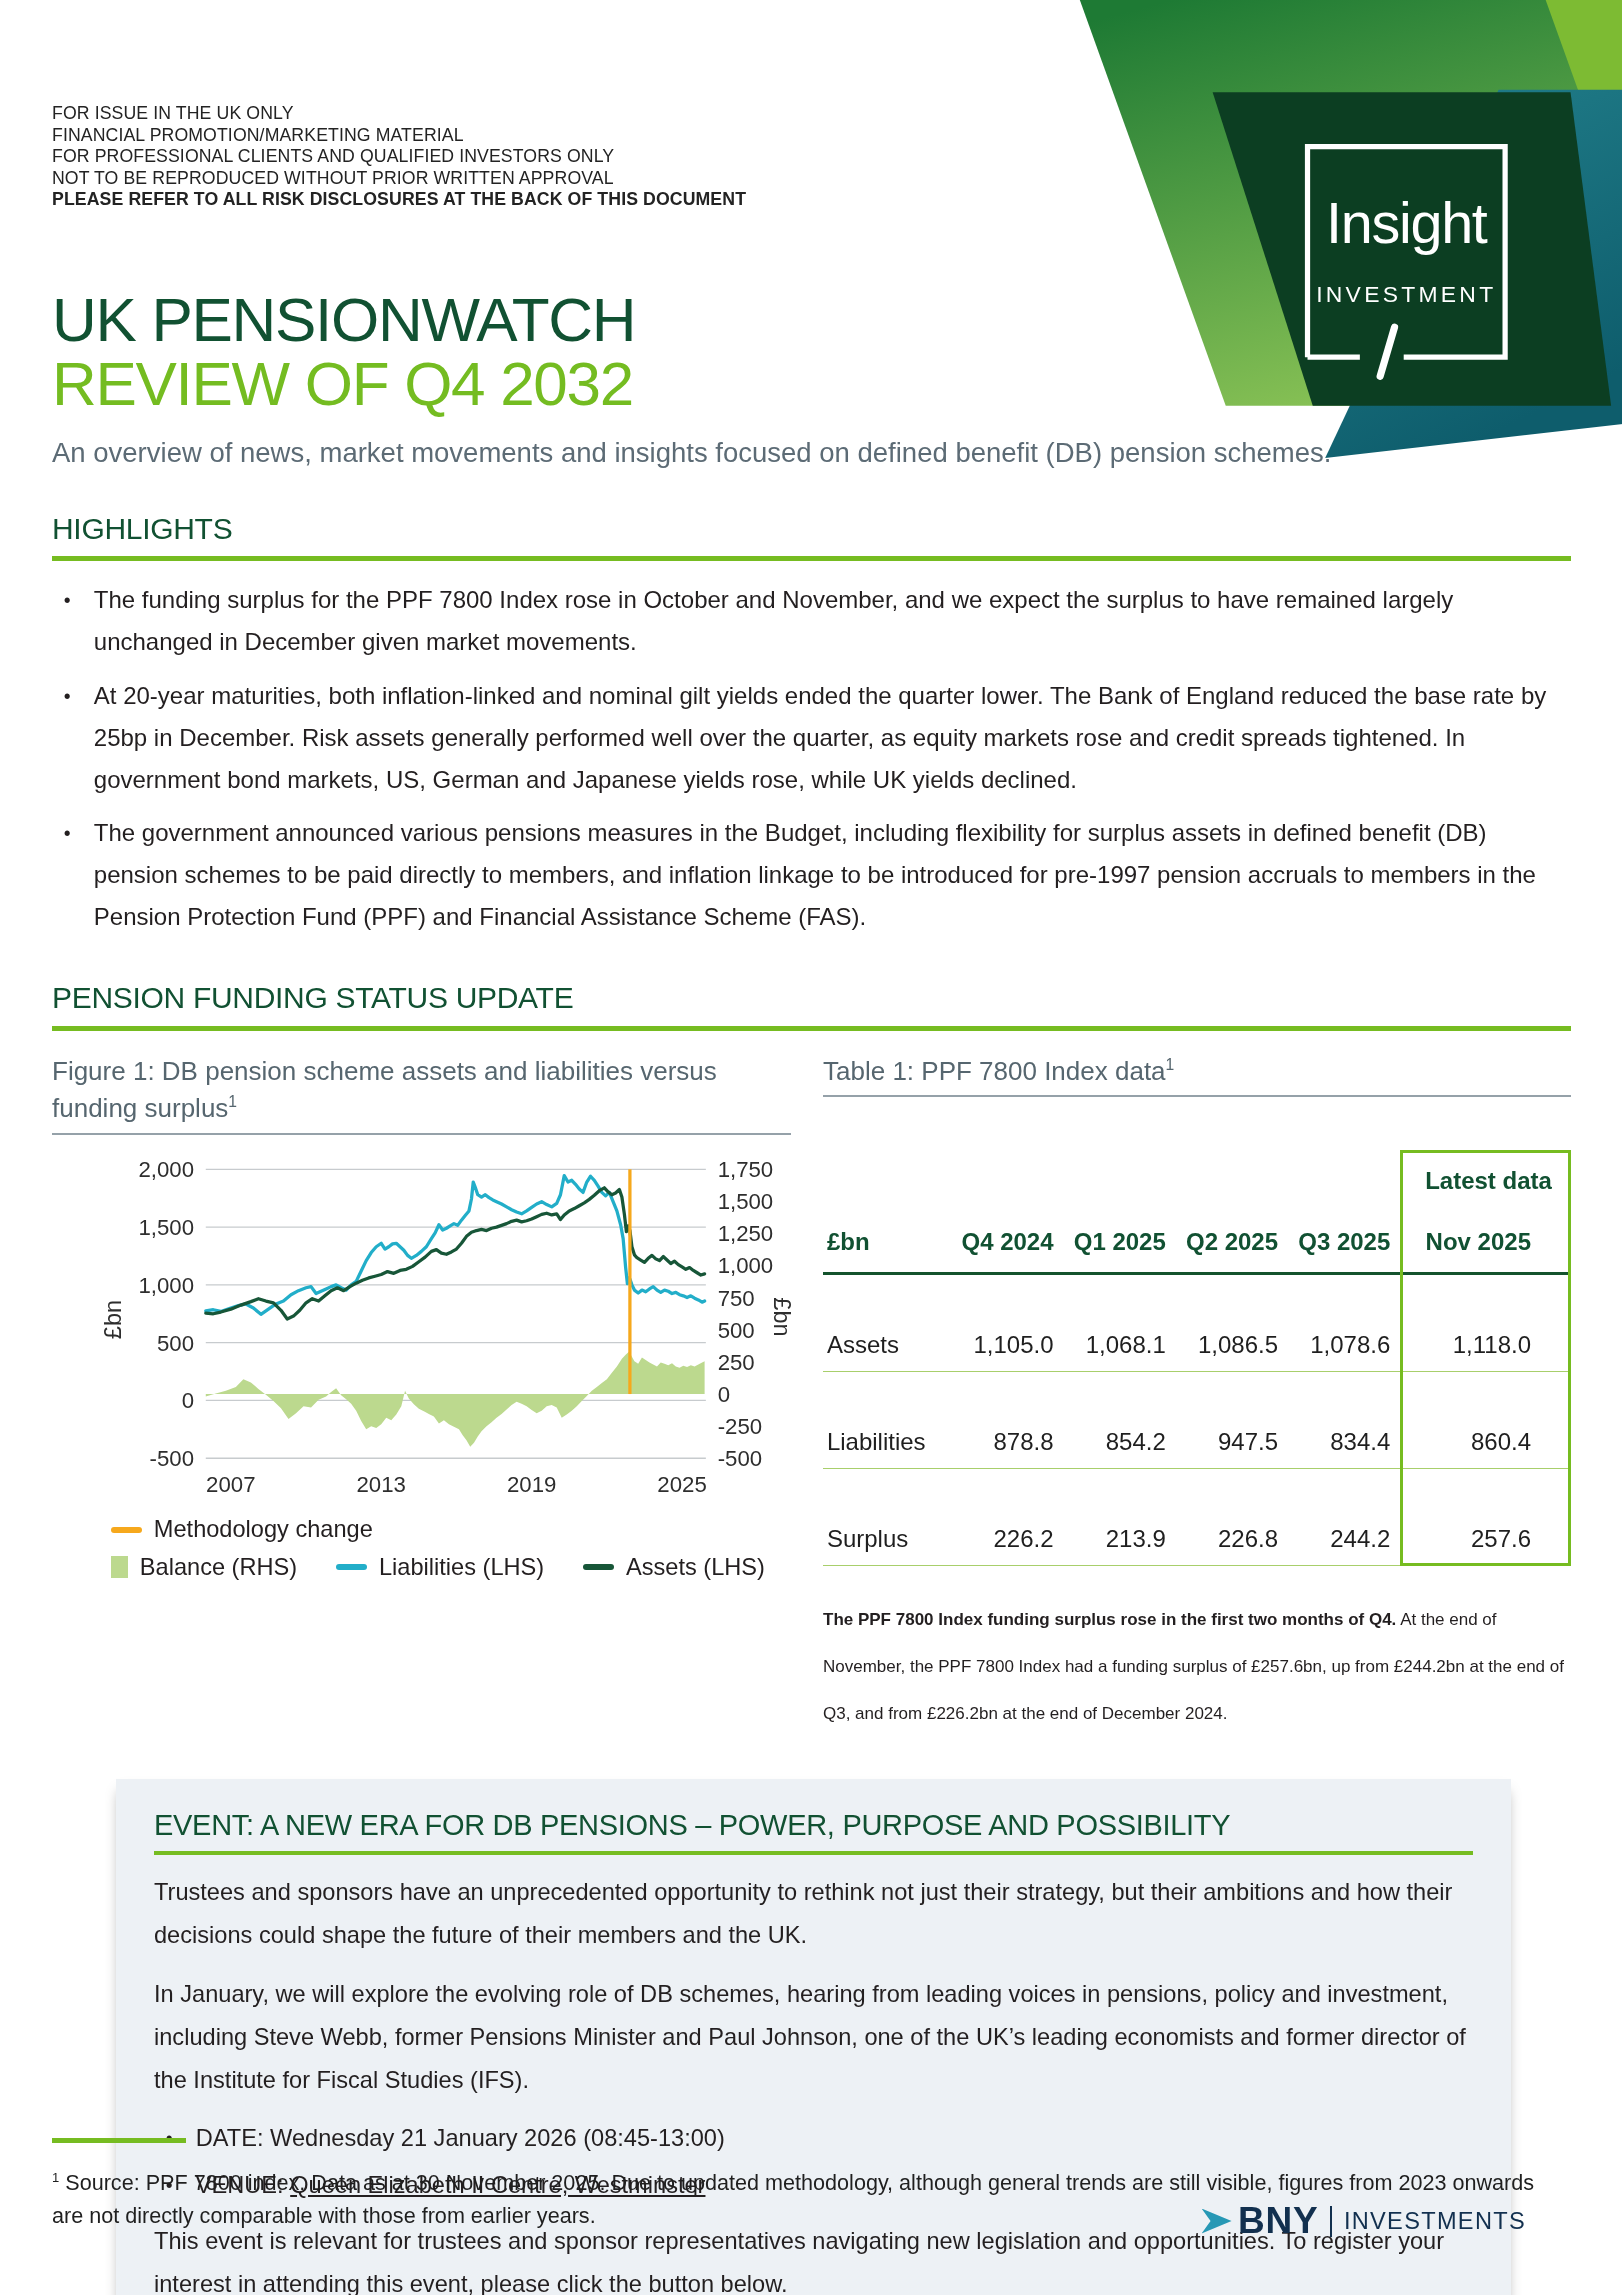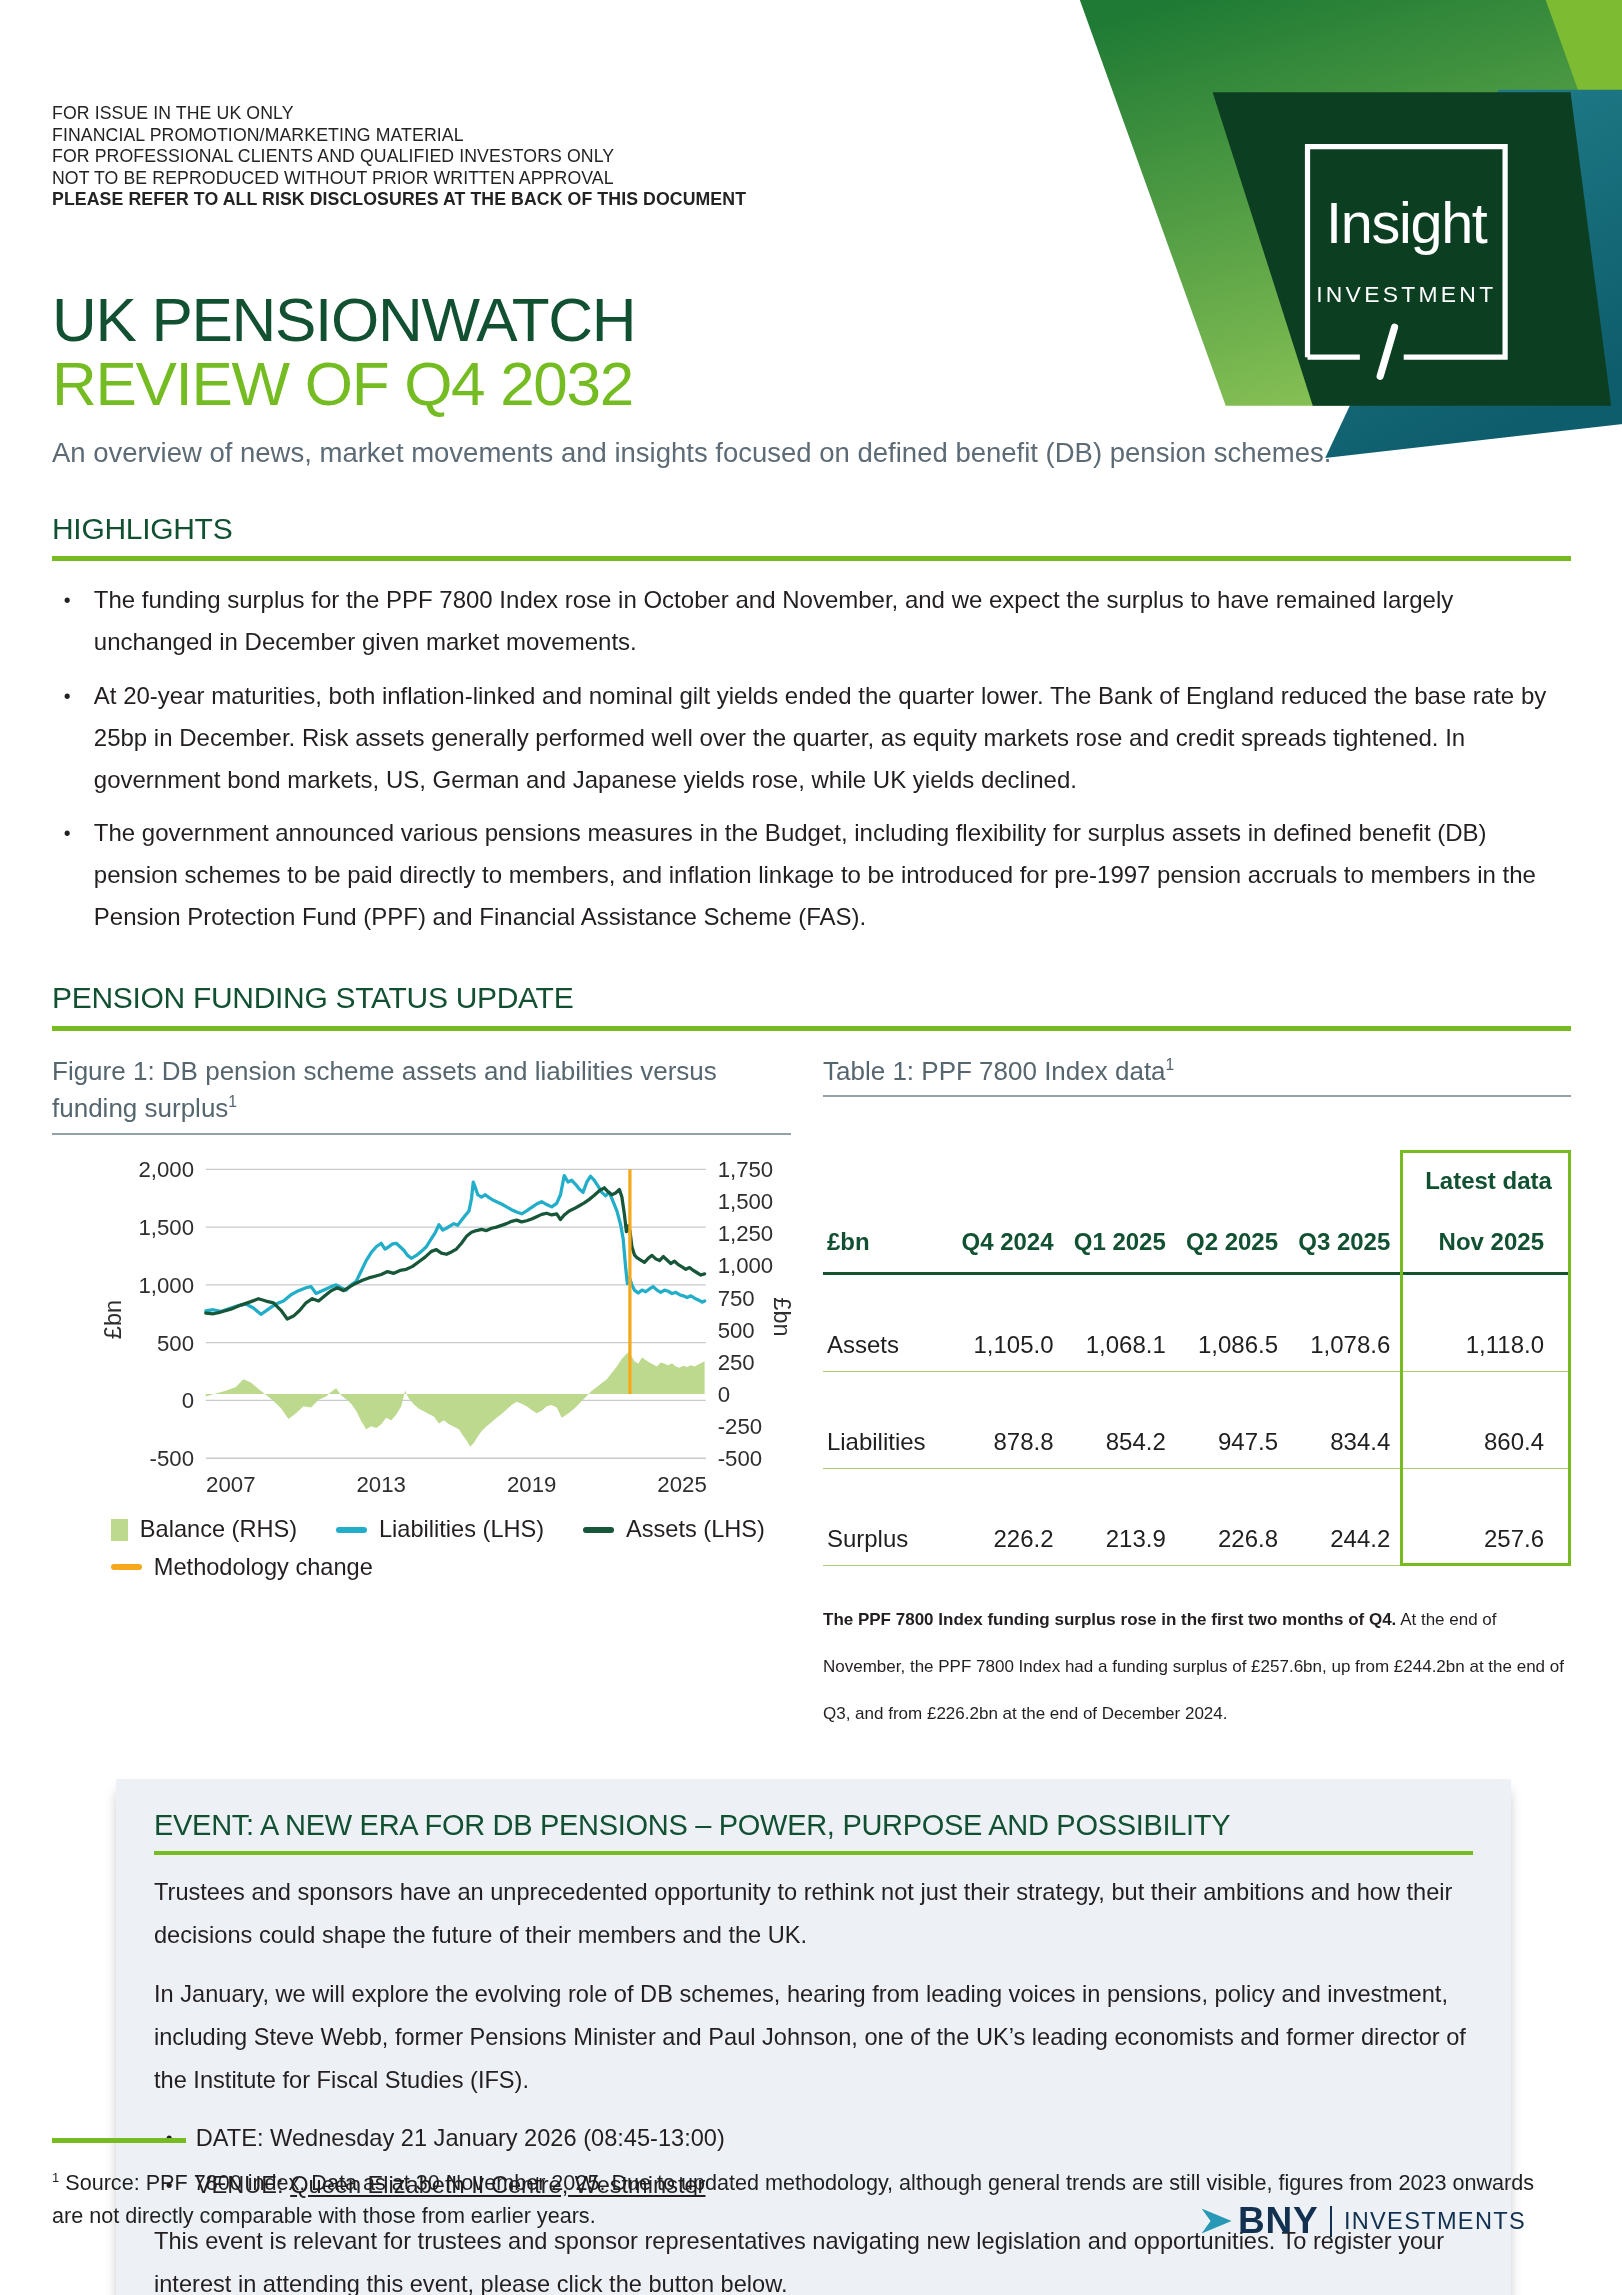--- a/index.html
+++ b/index.html
@@ -48,21 +48,21 @@
   .legend-item{display:flex; align-items:center; gap:11.8px;}
   .sw-square{width:17px; height:22px; display:inline-block;}
   .sw-line{width:31px; height:5.9px; border-radius:3.3px; display:inline-block;}
 
   
   .table-wrap{position:relative; margin-top:17px;}
   .latest-box{position:absolute; top:0; bottom:0; right:0; width:165px; border:3.3px solid #76BC20; pointer-events:none;}
   .grid-table{display:grid; grid-template-columns:134px 1fr 1fr 1fr 1fr 165px;}
   .cell{display:flex; align-items:center; font-size:24px;}
   .cell.num{justify-content:flex-end; padding-right:15.7px;}
-  .cell.lastcol{justify-content:flex-end; padding-right:27px;}
+  .cell.lastcol{justify-content:flex-end; padding-right:40px;}
   .cell.rowlabel{justify-content:flex-start; padding-left:3.9px;}
   .cell.hdr{color:#115132; font-weight:bold;}
   .r-latest{height:62px;}
   .r-head{height:60px; border-bottom:3.9px solid #14532D;}
   .r-data{height:52px; border-bottom:1.3px solid #A8CF6B;margin-top:44px;}
   .latest-label{justify-content:center !important; padding-right:0 !important;}
 
   .commentary{margin-top:30px; font-size:17px; line-height:47px; color:#231F20;}
   .commentary strong{font-weight:bold;}
 
@@ -201,36 +201,36 @@
                 <text x="105" y="257.84000000000003" class="axis-unit" text-anchor="middle" transform="rotate(-90 105 257.84000000000003)">£bn</text>
                 <text x="1104" y="253.9111111111111" class="axis-unit" text-anchor="middle" transform="rotate(90 1104 253.9111111111111)">£bn</text>
                 <polygon points="235,375.70666666666665 250.33834586466511,370.79555555555555 265.6766917293215,366.8666666666667 281.0150375939866,360.9733333333333 292.51879699248104,349.18666666666667 304.0225563909755,354.09777777777776 315.52631578947,363.92 327.0300751879732,372.76 338.53383458646766,382.5822222222222 350.03759398496214,393.38666666666666 361.5413533834566,410.08444444444444 373.04511278195105,401.24444444444447 384.5488721804543,390.44 396.05263157894876,392.40444444444444 407.55639097744324,380.6177777777778 419.0601503759377,375.70666666666665 426.72932330827024,368.8311111111111 434.3984962406028,362.9377777777778 442.0676691729353,373.74222222222227 449.7368421052592,379.6355555555556 457.4060150375917,386.5111111111111 465.0751879699243,397.3155555555556 472.74436090225686,413.0311111111111 480.4135338345894,425.8 488.08270676691325,420.88888888888886 495.75187969924576,423.8355555555556 503.42105263157833,417.94222222222226 511.0902255639109,408.12 518.7593984962434,412.0488888888889 526.4285714285672,403.2088888888889 534.0977443608998,390.44 539.8496240601514,366.8666666666667 545.6015037593943,378.6533333333333 553.2706766917269,387.49333333333334 560.9398496240594,394.3688888888889 568.609022556392,398.29777777777775 576.2781954887246,402.2266666666667 583.9473684210484,406.1555555555555 591.6165413533809,416.96 599.2857142857135,412.0488888888889 606.954887218046,417.94222222222226 614.6240601503786,421.8711111111111 622.2932330827024,425.8 628.045112781954,434.64000000000004 633.7969924812056,442.4977777777778 639.5488721804484,452.32 645.3007518797001,446.4266666666667 651.052631578943,436.6044444444444 656.8045112781945,428.74666666666667 664.473684210527,420.88888888888886 672.1428571428596,414.99555555555554 679.8120300751834,408.12 687.4812030075161,402.2266666666667 695.1503759398486,395.3511111111111 702.819548872181,388.47555555555556 710.4887218045137,383.5644444444444 718.1578947368375,386.5111111111111 725.8270676691701,390.44 733.4962406015027,396.33333333333337 741.1654135338351,401.24444444444447 748.8345864661677,397.3155555555556 756.5037593984915,390.44 764.1729323308241,388.47555555555556 771.8421052631567,392.40444444444444 779.5112781954892,408.12 787.1804511278218,403.2088888888889 794.8496240601456,397.3155555555556 802.5187969924782,390.44 810.1879699248108,382.5822222222222 817.8571428571432,374.7244444444445 825.5263157894759,366.8666666666667 833.1954887217996,360.9733333333333 840.8646616541322,355.08 848.5338345864648,349.18666666666667 856.2030075187973,339.3644444444444 863.8721804511299,329.5422222222222 871.5413533834537,317.75555555555553 877.2932330827053,311.8622222222222 882.2781954887245,306.9511111111111 883.8120300751892,308.91555555555556 886.8796992481189,314.8088888888889 890.7142857142808,321.6844444444444 896.4661654135323,325.61333333333334 902.218045112784,315.7911111111111 907.9699248120268,319.72 913.7218045112784,323.6488888888889 919.4736842105214,326.59555555555556 925.2255639097729,329.5422222222222 930.9774436090245,323.6488888888889 936.7293233082673,325.61333333333334 942.481203007519,327.5777777777778 948.2330827067618,324.6311111111111 953.9849624060134,329.5422222222222 959.7368421052649,331.50666666666666 965.4887218045079,328.56 971.2406015037594,330.52444444444444 976.9924812030023,327.5777777777778 982.7443609022539,329.5422222222222 988.4962406015055,326.59555555555556 994.2481203007485,323.6488888888889 998.082706766919,321.6844444444444 998.082706766919,371.77777777777777 235,371.77777777777777" fill="#BCD98E"></polygon>
                 <polyline points="235,244.57999999999998 246.50375939849448,242.81199999999998 258.00751879698896,245.464 273.34586466165405,240.16 284.8496240601485,236.624 296.353383458643,233.972 307.8571428571462,240.16 319.36090225564067,249.88400000000001 330.86466165413515,241.928 342.3684210526296,233.972 353.87218045112405,229.55200000000002 365.37593984962723,219.828 376.8796992481217,213.64 388.3834586466162,209.22 396.05263157894876,207.452 403.72180451128133,218.06 411.39097744360515,214.524 419.0601503759377,210.988 426.72932330827024,207.452 434.3984962406028,204.8 442.0676691729353,209.22 449.7368421052592,212.756 457.4060150375917,204.8 465.0751879699243,199.496 472.74436090225686,183.584 480.4135338345894,167.672 488.08270676691325,155.296 495.75187969924576,146.45600000000002 503.42105263157833,141.152 509.17293233082995,149.99200000000002 514.9248120300729,146.45600000000002 520.6766917293244,142.036 526.4285714285672,141.152 532.1804511278189,146.45600000000002 537.9323308270705,151.76 543.6842105263133,159.716 549.436090225565,164.136 557.1052631578975,159.716 564.7744360902213,153.528 572.4436090225538,146.45600000000002 580.1127819548865,134.07999999999998 585.864661654138,125.24 591.6165413533809,112.864 597.3684210526325,120.82 603.1203007518754,118.16799999999999 608.872180451127,114.632 614.6240601503786,111.096 620.3759398496214,113.748 626.127819548873,105.792 631.8796992481159,98.72 637.6315789473674,91.648 641.4661654135293,73.084 644.1503759398515,47.448 647.218045112781,55.403999999999996 651.052631578943,66.896 656.8045112781945,70.432 662.5563909774461,66.896 668.3082706766891,71.316 674.0601503759406,74.852 679.8120300751834,77.50399999999999 687.4812030075161,81.03999999999999 695.1503759398486,85.46000000000001 702.819548872181,89.88 710.4887218045137,93.416 718.1578947368375,96.068 725.8270676691701,91.648 733.4962406015027,86.344 741.1654135338351,81.03999999999999 748.8345864661677,77.50399999999999 756.5037593984915,81.924 764.1729323308241,85.46000000000001 771.8421052631567,80.156 777.5939849624083,66.896 783.3458646616511,37.724000000000004 789.0977443609028,47.448 794.8496240601456,44.796 800.6015037593972,50.983999999999995 806.3533834586488,58.056 812.1052631578917,63.36 817.8571428571432,47.448 823.6090225563861,38.608000000000004 829.3609022556377,44.796 835.1127819548893,53.636 840.8646616541322,63.36 846.6165413533838,68.664 852.3684210526267,63.36 858.1203007518783,77.50399999999999 863.8721804511299,91.648 869.6240601503728,112.864 873.4586466165434,134.07999999999998 877.2932330827053,178.28 879.9774436090187,203.032 882.2781954887245,194.192 883.8120300751892,195.96 886.8796992481189,204.8 890.7142857142808,212.756 896.4661654135323,217.176 902.218045112784,212.756 907.9699248120268,215.408 913.7218045112784,210.988 919.4736842105214,207.452 925.2255639097729,212.756 930.9774436090245,216.292 936.7293233082673,212.756 942.481203007519,214.524 948.2330827067618,218.06 953.9849624060134,216.292 959.7368421052649,219.828 965.4887218045079,221.596 971.2406015037594,224.248 976.9924812030023,221.596 982.7443609022539,225.132 988.4962406015055,227.784 994.2481203007485,231.32000000000002 998.082706766919,229.55200000000002" fill="none" stroke="#22AEC9" stroke-width="5" stroke-linejoin="round" stroke-linecap="round"></polyline>
                 <polyline points="235,248.11599999999999 246.50375939849448,249 258.00751879698896,246.34799999999998 273.34586466165405,241.928 288.68421052631913,235.73999999999998 304.0225563909755,230.436 315.52631578947,226.016 327.0300751879732,229.55200000000002 338.53383458646766,232.204 350.03759398496214,243.696 359.62406015037567,256.956 369.21052631578914,252.536 378.79699248120266,243.696 388.3834586466162,232.204 397.9699248120297,226.016 407.55639097744324,229.55200000000002 417.14285714285677,221.596 426.72932330827024,213.64 436.3157894736837,209.22 445.90225563909723,213.64 455.48872180451076,207.452 465.0751879699243,202.148 474.6616541353378,197.728 484.24812030075134,194.192 493.8345864661648,191.54 503.42105263157833,188.888 513.0075187969918,184.468 522.5939849624053,187.12 532.1804511278189,182.7 541.7669172932324,180.932 551.3533834586458,176.512 560.9398496240594,169.44 570.5263157894728,162.368 580.1127819548865,153.528 587.781954887219,150.876 595.4511278195515,156.17999999999998 603.1203007518754,157.94799999999998 610.7894736842079,154.41199999999998 618.4586466165405,149.99200000000002 626.127819548873,141.152 633.7969924812056,130.544 641.4661654135293,124.356 649.135338345862,121.704 656.8045112781945,119.93599999999999 664.473684210527,121.704 672.1428571428596,118.16799999999999 679.8120300751834,116.4 687.4812030075161,113.748 695.1503759398486,111.096 702.819548872181,107.56 710.4887218045137,105.792 718.1578947368375,108.444 725.8270676691701,106.676 733.4962406015027,104.024 741.1654135338351,100.488 748.8345864661677,96.952 756.5037593984915,95.184 764.1729323308241,97.836 771.8421052631567,96.068 777.5939849624083,104.908 783.3458646616511,97.836 791.0150375939836,91.648 798.6842105263163,88.112 806.3533834586488,83.69200000000001 814.0225563909727,79.272 821.6917293233051,73.96799999999999 829.3609022556377,67.78 837.0300751879703,60.708 844.6992481203029,56.288 850.4511278195457,62.476 856.2030075187973,66.896 861.9548872180402,64.244 867.7067669172917,58.94 871.5413533834537,70.432 875.3759398496244,96.952 878.4436090225538,123.472 881.1278195488673,114.632 883.8120300751892,121.704 886.8796992481189,146.45600000000002 890.7142857142808,158.832 894.5488721804513,163.252 900.3007518796942,166.788 906.0526315789458,170.324 911.8045112781974,164.136 917.5563909774403,159.716 923.3082706766919,165.02 929.0601503759348,167.672 934.8120300751864,161.484 940.563909774438,166.788 946.3157894736809,172.092 952.0676691729325,168.556 957.8195488721753,173.86 963.571428571427,177.39600000000002 969.3233082706785,180.932 975.0751879699213,178.28 980.8270676691731,182.7 986.5789473684158,186.236 992.3308270676674,189.772 998.082706766919,188.004" fill="none" stroke="#175638" stroke-width="5" stroke-linejoin="round" stroke-linecap="round"></polyline>
                 <line x1="883.8120300751892" x2="883.8120300751892" y1="28" y2="371.77777777777777" stroke="#F6A81C" stroke-width="5"></line>
               </svg>
             <div class="legend">
                 <div class="legend-row">
                   <div class="legend-item">
+                    <span class="sw-line" style="background: rgb(246, 168, 28);"></span>
+                    <span>Methodology change</span>
+                  </div>
+                </div>
+                <div class="legend-row">
+                  <div class="legend-item">
                     <span class="sw-square" style="background: rgb(188, 217, 142);"></span>
                     <span>Balance (RHS)</span>
                   </div>
                   <div class="legend-item">
                     <span class="sw-line" style="background: rgb(34, 174, 201);"></span>
                     <span>Liabilities (LHS)</span>
                   </div>
                   <div class="legend-item">
                     <span class="sw-line" style="background: rgb(23, 86, 56);"></span>
                     <span>Assets (LHS)</span>
-                  </div>
-                </div>
-                <div class="legend-row">
-                  <div class="legend-item">
-                    <span class="sw-line" style="background: rgb(246, 168, 28);"></span>
-                    <span>Methodology change</span>
                   </div>
                 </div>
               </div>
           </div>
         </div>
 
         <div class="col-right">
           <div class="panel-title">
             <span>Table 1: PPF 7800 Index data</span><sup>1</sup>
             <div class="gray-rule"></div>

